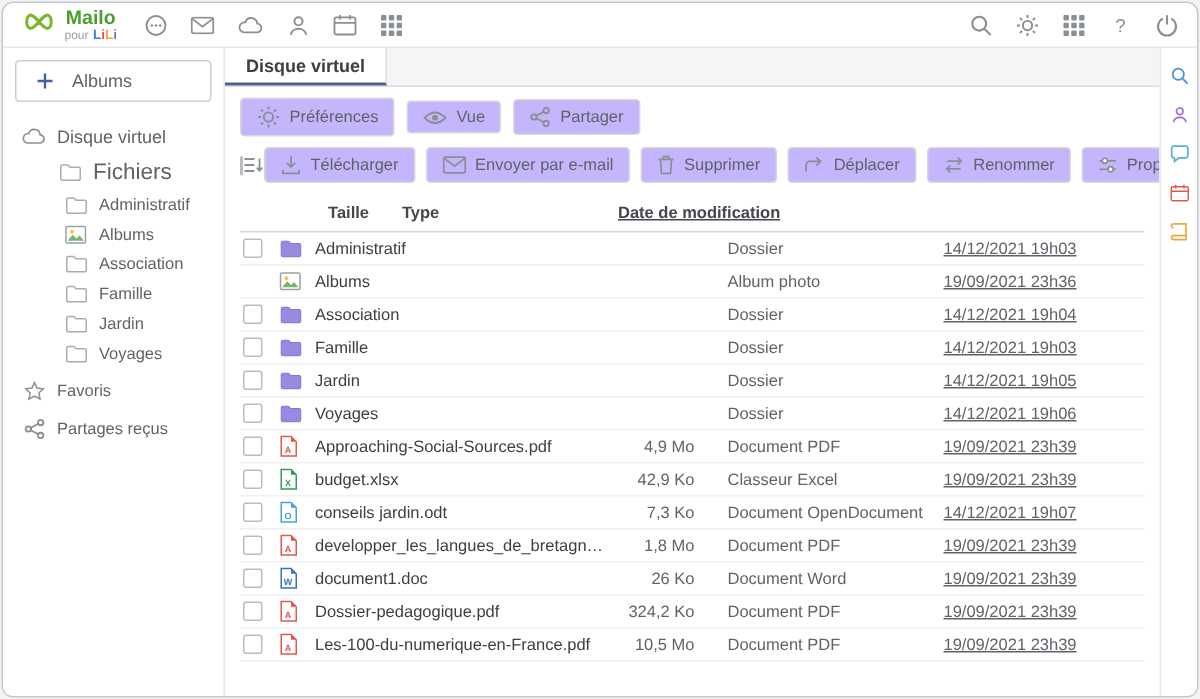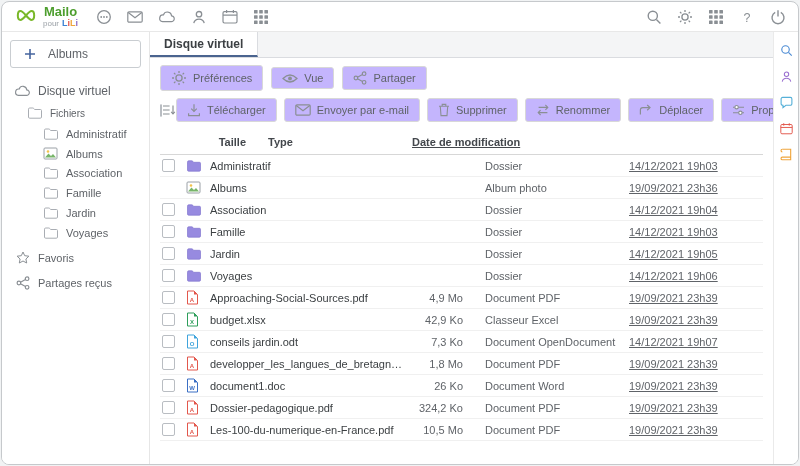--- a/index.html
+++ b/index.html
@@ -18,21 +18,21 @@
   .tbicon svg,.bicon svg,.s-icon svg{display:block;}
   .flex-spacer{flex:1;}
   
   .content{display:flex;height:calc(100% - 30px);}
   
   .sidebar{width:148px;flex:none;border-right:1px solid #e6e6e6;padding-top:8px;background:#fff;box-sizing:border-box;}
   .new-btn{display:flex;align-items:center;gap:10px;margin:0 8px 12px;width:calc(100% - 16px);background:#fff;
            border:1px solid #c9cdd1;border-radius:3px;padding:6px 10px;font:12px "Liberation Sans",sans-serif;
            color:#5f6368;cursor:pointer;box-sizing:border-box;}
   .side-item{display:flex;align-items:center;gap:7px;padding:4px 8px 4px 12px;font-size:12px;color:#5f6368;cursor:pointer;white-space:nowrap;}
-  .side-item.lvl1{padding-left:24px;font-size:10px;}
+  .side-item.lvl1{padding-left:36px;font-size:15px;}
   .side-item.lvl2{padding-left:40px;font-size:11px;padding-top:3px;padding-bottom:3px;}
   .side-item.sec{font-size:11px;margin-top:4px;}
   .s-icon{display:inline-flex;width:17px;justify-content:center;align-items:center;}
   
   .main{flex:1;display:flex;flex-direction:column;min-width:0;background:#fff;overflow:hidden;}
   .tabbar{height:25px;background:#f4f5f6;border-bottom:1px solid #dadce0;display:flex;align-items:flex-end;flex:none;}
   .tab{background:#fff;font-weight:bold;font-size:12px;color:#3c4043;padding:5px 14px 4px;border-right:1px solid #dadce0;
        border-bottom:2px solid #4a648f;cursor:pointer;}
   .toolbar{display:flex;align-items:center;flex:none;}
   .t1{padding:7px 10px;gap:8px;}
@@ -378,40 +378,40 @@
                     <path d="M4.2 3 V1.4 h3.6 V3"></path>
                     <path d="M2.3 3.4 l0.7 9.2 h6 l0.7 -9.2"></path>
                   </g>
                 </svg>
               </span>
               <span class="blabel">Supprimer</span>
             </button>
             <button class="tbtn">
               <span class="bicon">
                 <svg viewBox="0 0 14 12" width="14" height="12">
+                  <g fill="none" stroke="#8a8f94" stroke-width="1.2">
+                    <path d="M1.4 10.4 V6 a2.4 2.4 0 0 1 2.4 -2.4 h7"></path>
+                    <path d="M8.2 1 L11 3.6 L8.2 6.2"></path>
+                  </g>
+                </svg>
+              </span>
+              <span class="blabel">Déplacer</span>
+            </button>
+            <button class="tbtn">
+              <span class="bicon">
+                <svg viewBox="0 0 14 12" width="14" height="12">
                   <g fill="none" stroke="#8a8f94" stroke-width="1.1">
                     <path d="M2.6 3.4 h9"></path>
                     <path d="M9.4 1 L11.8 3.4 L9.4 5.8"></path>
                     <path d="M11.4 8.6 h-9"></path>
                     <path d="M4.6 6.2 L2.2 8.6 L4.6 11"></path>
                   </g>
                 </svg>
               </span>
               <span class="blabel">Renommer</span>
-            </button>
-            <button class="tbtn">
-              <span class="bicon">
-                <svg viewBox="0 0 14 12" width="14" height="12">
-                  <g fill="none" stroke="#8a8f94" stroke-width="1.2">
-                    <path d="M1.4 10.4 V6 a2.4 2.4 0 0 1 2.4 -2.4 h7"></path>
-                    <path d="M8.2 1 L11 3.6 L8.2 6.2"></path>
-                  </g>
-                </svg>
-              </span>
-              <span class="blabel">Déplacer</span>
             </button>
             <button class="tbtn">
               <span class="bicon">
                 <svg viewBox="0 0 13 12" width="13" height="12">
                   <g stroke="#8a8f94" stroke-width="1.1" fill="#fff">
                     <line x1="1" y1="3.2" x2="12" y2="3.2"></line>
                     <line x1="1" y1="8.8" x2="12" y2="8.8"></line>
                     <circle cx="4.6" cy="3.2" r="1.7"></circle>
                     <circle cx="8.4" cy="8.8" r="1.7"></circle>
                   </g>

